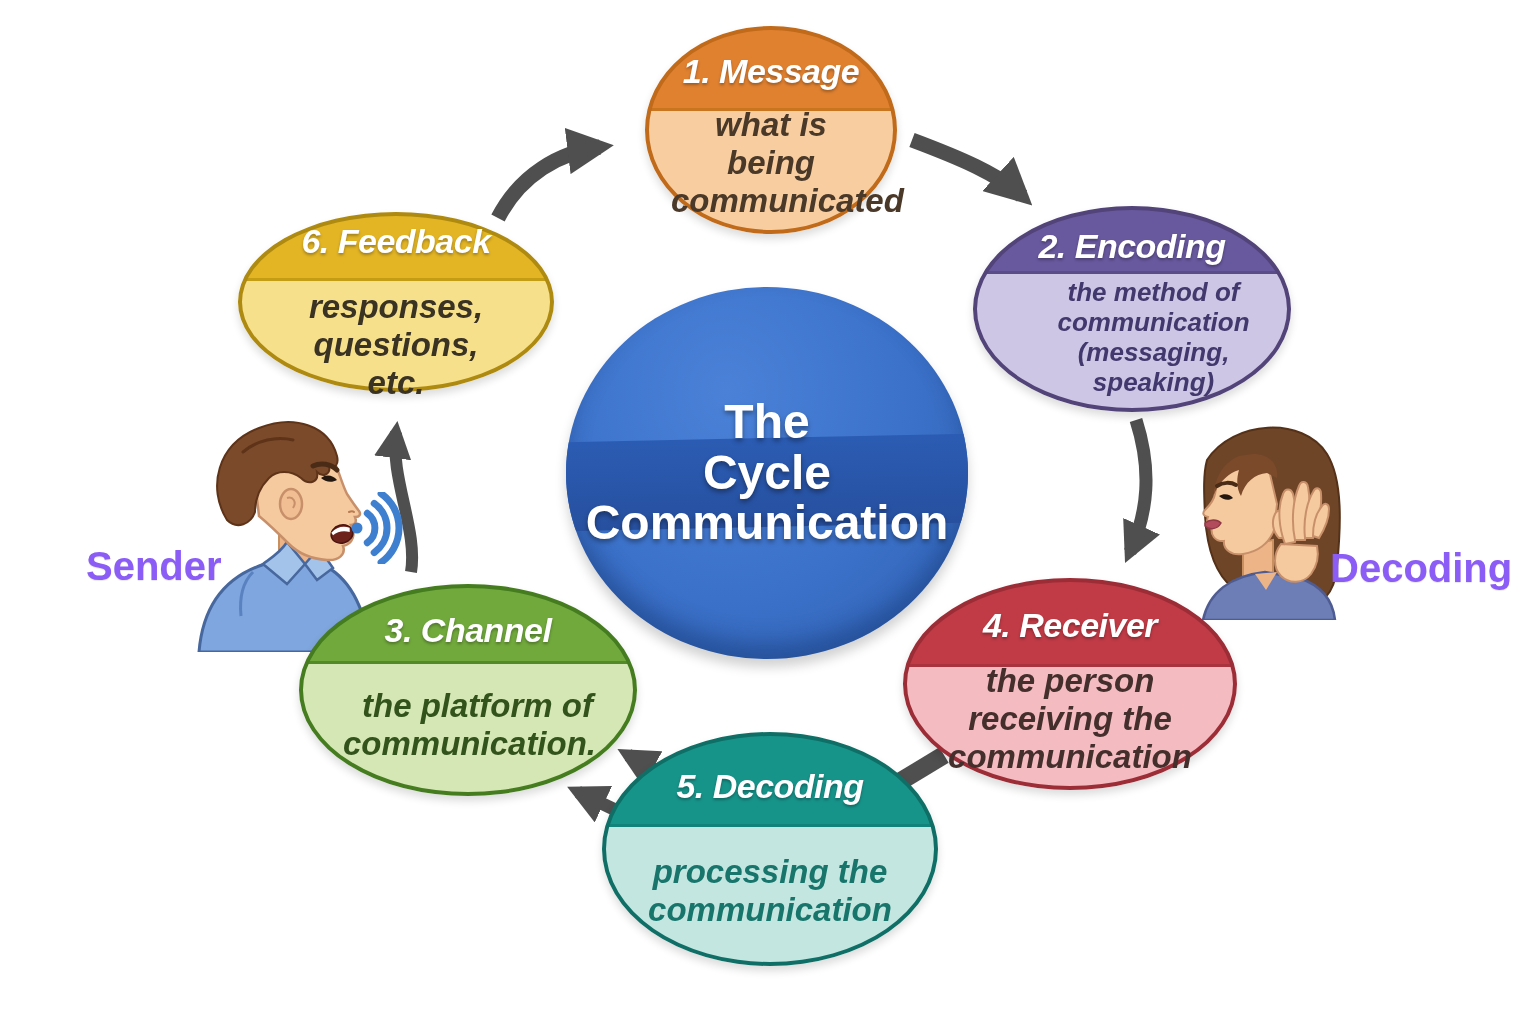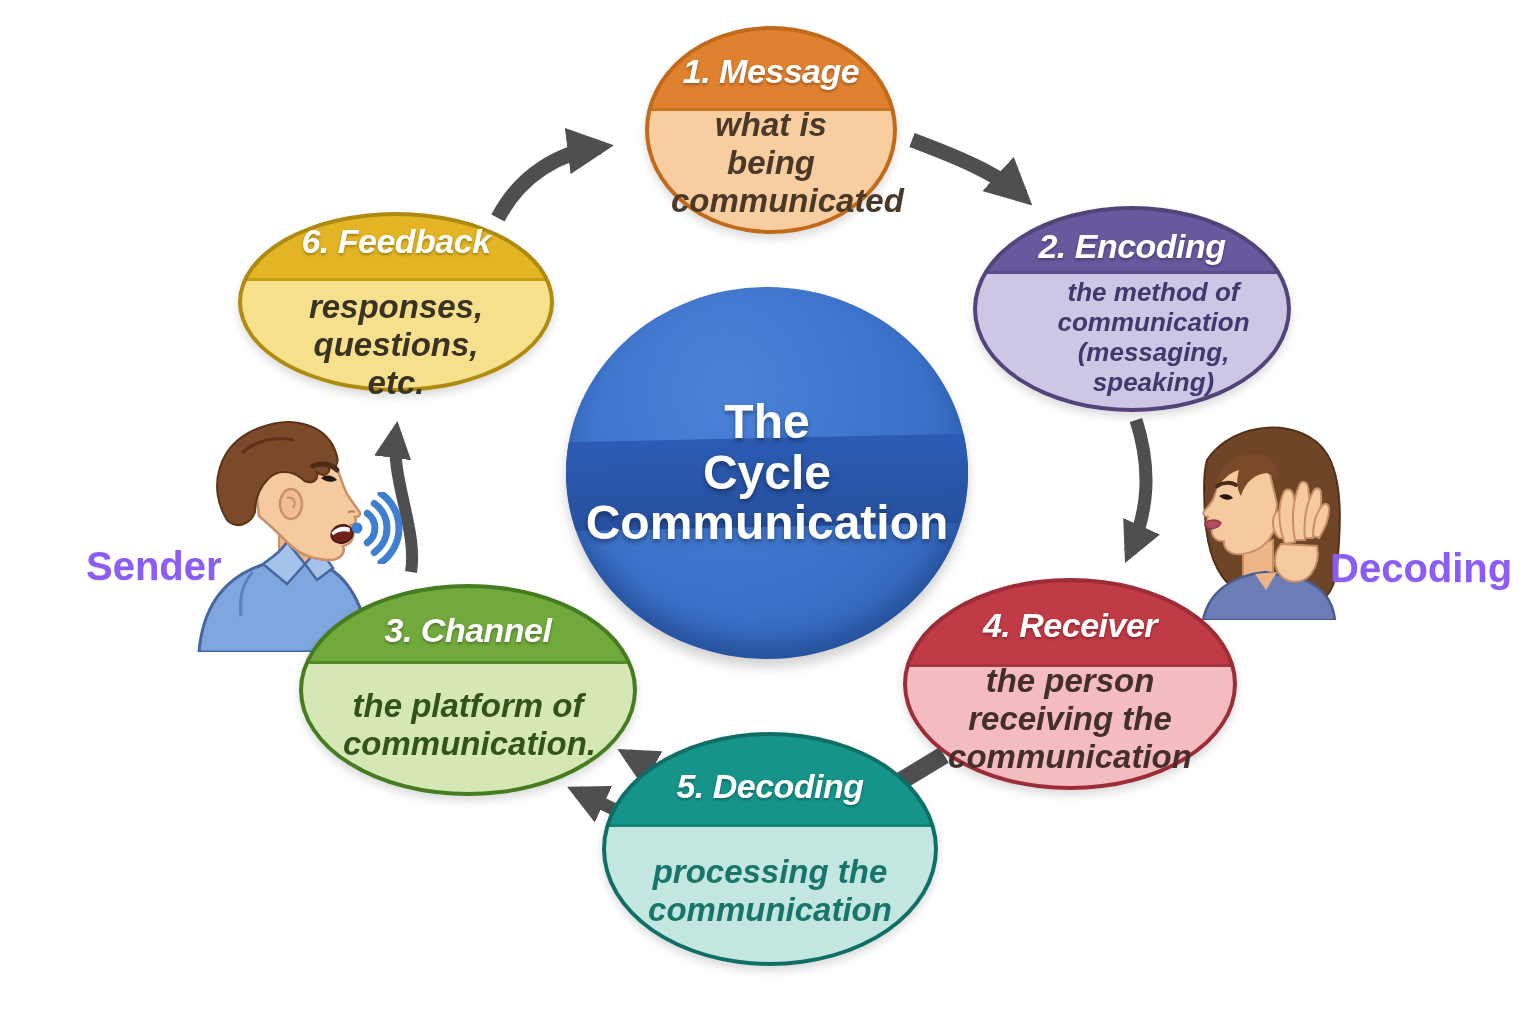--- a/index.html
+++ b/index.html
@@ -32,21 +32,21 @@
   .node-body span{display:block;}
 
   .n-message  {left:645px; top:26px;  width:252px; height:208px; --split:39%; --top:#E08130; --bottom:#F8CEA0; --border:#C06A1A; --line:#C9741F; --bodytext:#4A3828;}
   .n-message  .node-body span{width:200px;}
   .n-encoding {left:973px; top:206px; width:318px; height:206px; --split:31%; --top:#68589E; --bottom:#CDC6E4; --border:#524379; --line:#5A4C86; --bodytext:#42386E;}
   .n-encoding .node-body{font-size:26px;}
   .n-encoding .node-body span{width:282px;margin-left:43px;}
   .n-feedback {left:238px; top:212px; width:316px; height:180px;gap:27px; --split:36%; --top:#E3B524; --bottom:#F6E08C; --border:#AE8A10; --line:#C59D14; --bodytext:#3A3222;}
   .n-feedback .node-body span{width:230px;text-align:center;}
   .n-channel  {left:299px; top:584px; width:338px; height:212px; --split:36%; --top:#71A93C; --bottom:#D5E7B4; --border:#457C20; --line:#518A26; --bodytext:#33531D;}
-  .n-channel  .node-body span{width:250px;}
+  .n-channel  .node-body span{width:250px;text-align:right;}
   .n-receiver {left:903px; top:578px; width:334px; height:212px; --split:40%; --top:#C03B46; --bottom:#F4BBC0; --border:#9C2D37; --line:#A93440; --bodytext:#452F2D;}
   .n-receiver .node-body span{width:300px;}
   .n-decoding {left:602px; top:732px; width:336px; height:234px; --split:39%; --top:#17948A; --bottom:#C3E6E1; --border:#0F6F66; --line:#11837A; --bodytext:#17756C;}
   .n-decoding .node-body span{width:260px;}
 
   
   .center-circle{
     position:absolute; left:566px; top:287px; width:402px; height:372px;
     border-radius:50%; overflow:hidden;
     background:radial-gradient(ellipse at 40% 28%, #4b82d8 0%, #3b71c9 55%, #2f60b0 100%);

